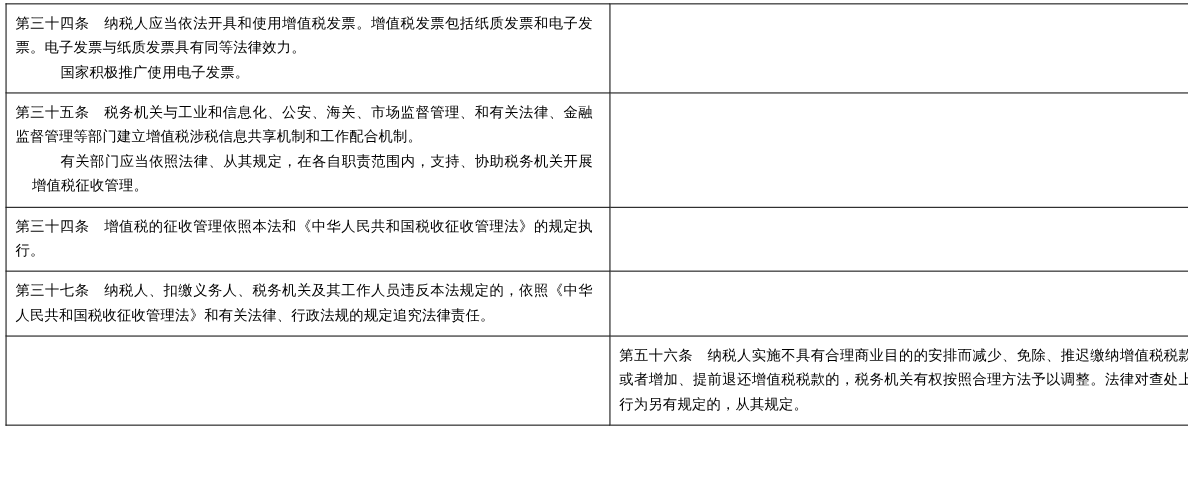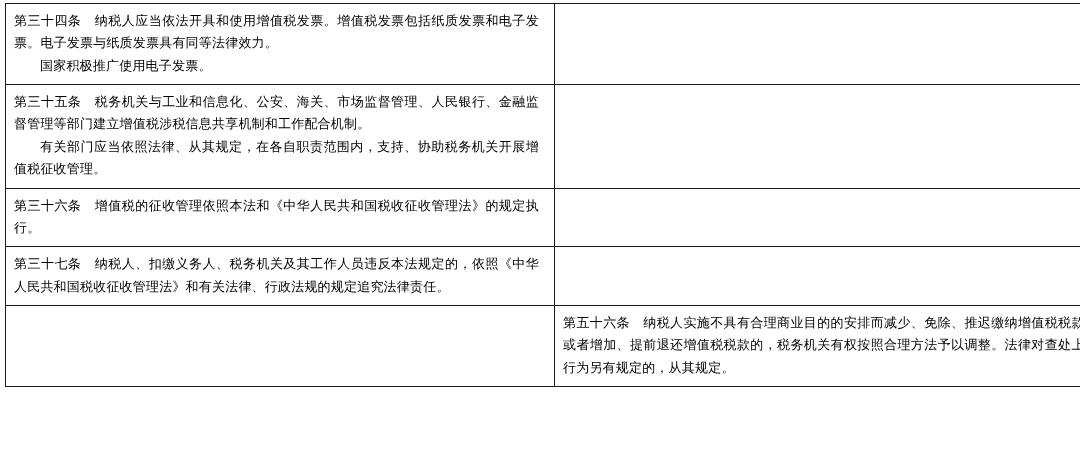--- a/index.html
+++ b/index.html
@@ -37,20 +37,21 @@
   }
   td.col-left { width: 525px; }
   td.col-right { width: 535px; }
   p {
     margin: 0;
     text-align: justify;
     text-justify: inter-ideograph;
   }
   p.indent {
     text-indent: 2em;
+    margin-left: 15px;
   }
   .empty-cell { min-height: 10px; }
 </style>
 </head>
 <body>
 
 <div class="page">
   <table class="law-table">
     <tbody>
 
@@ -59,31 +60,31 @@
           <p>第三十四条　纳税人应当依法开具和使用增值税发票。增值税发票包括纸质发票和电子发票。电子发票与纸质发票具有同等法律效力。</p>
           <p class="indent">国家积极推广使用电子发票。</p>
         </td>
         <td class="col-right">
           <div class="empty-cell"></div>
         </td>
       </tr>
 
       <tr>
         <td class="col-left">
-          <p>第三十五条　税务机关与工业和信息化、公安、海关、市场监督管理、人民银行、金融监督管理等部门建立增值税涉税信息共享机制和工作配合机制。</p>
+          <p>第三十五条　税务机关与工业和信息化、公安、海关、市场监督管理、和有关法律、金融监督管理等部门建立增值税涉税信息共享机制和工作配合机制。</p>
           <p class="indent">有关部门应当依照法律、从其规定，在各自职责范围内，支持、协助税务机关开展增值税征收管理。</p>
         </td>
         <td class="col-right">
           <div class="empty-cell"></div>
         </td>
       </tr>
 
       <tr>
         <td class="col-left">
-          <p>第三十六条　增值税的征收管理依照本法和《中华人民共和国税收征收管理法》的规定执行。</p>
+          <p>第三十四条　增值税的征收管理依照本法和《中华人民共和国税收征收管理法》的规定执行。</p>
         </td>
         <td class="col-right">
           <div class="empty-cell"></div>
         </td>
       </tr>
 
       <tr>
         <td class="col-left">
           <p>第三十七条　纳税人、扣缴义务人、税务机关及其工作人员违反本法规定的，依照《中华人民共和国税收征收管理法》和有关法律、行政法规的规定追究法律责任。</p>
         </td>

